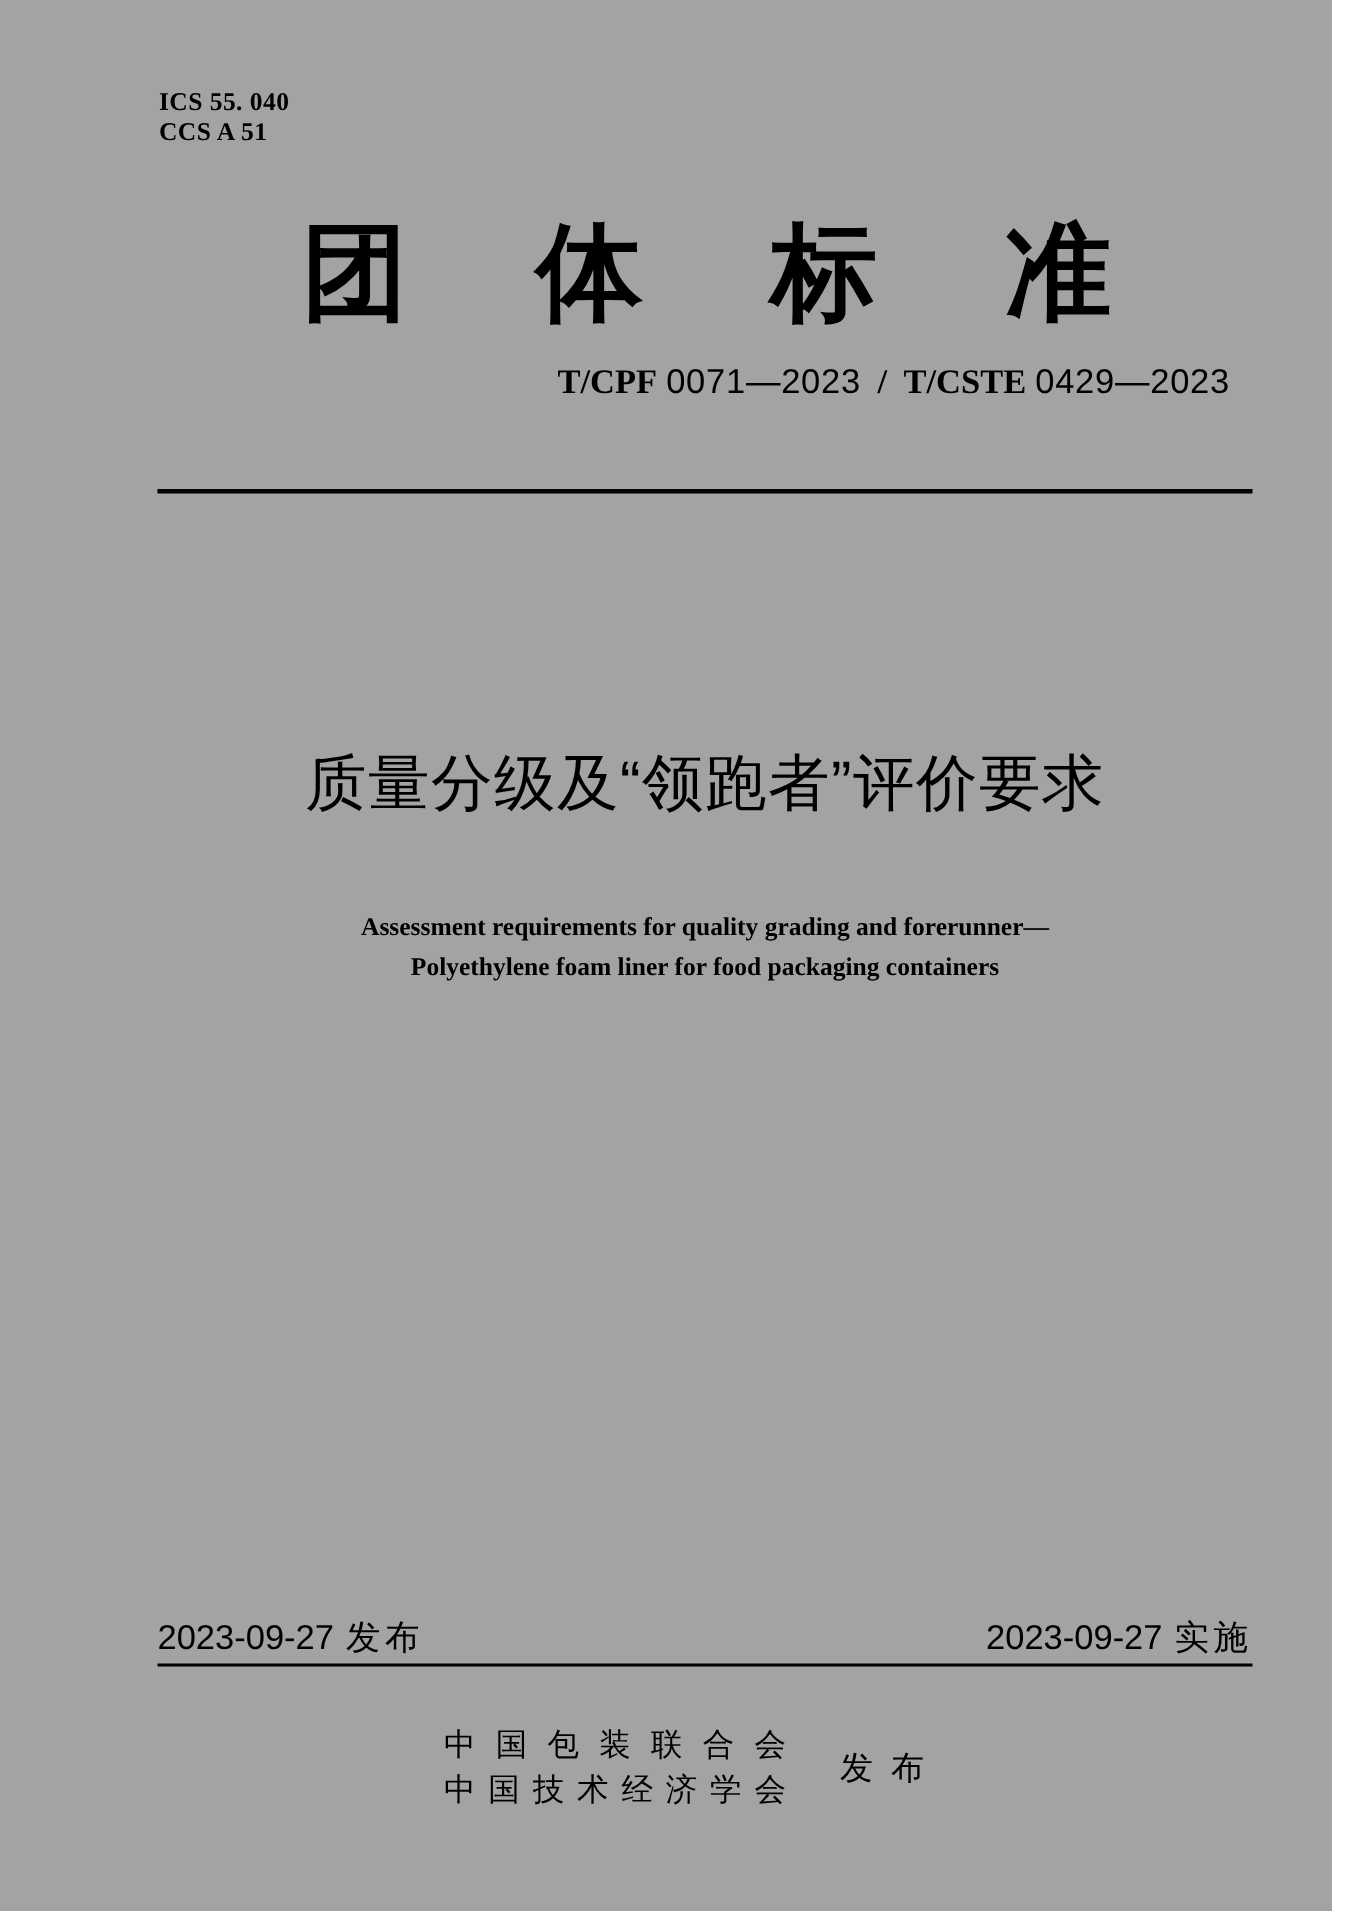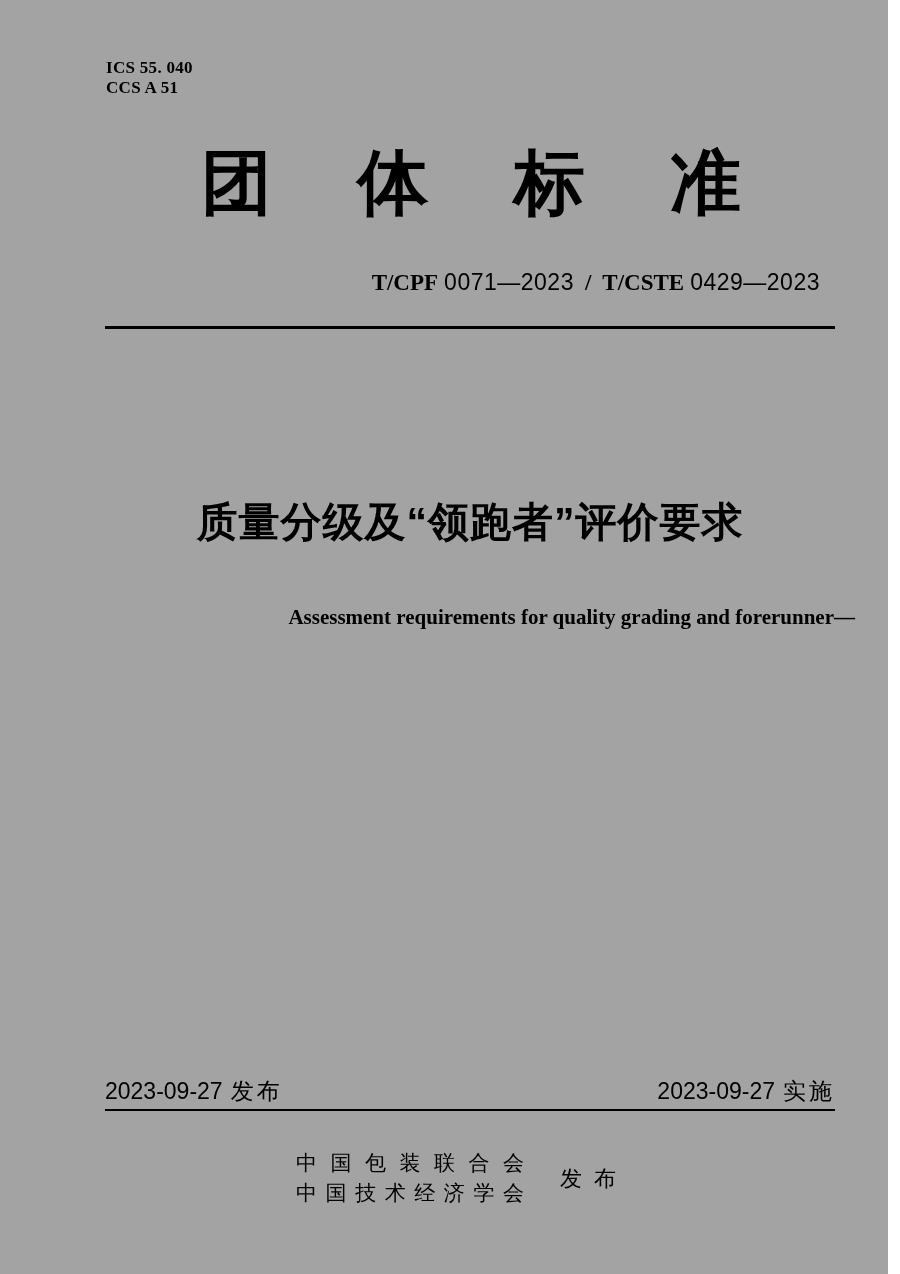--- a/index.html
+++ b/index.html
@@ -39,21 +39,21 @@
     justify-content: space-between;
     font-size: 71px;
     font-weight: bold;
     line-height: 1;
   }
 
   
   .codes {
     position: absolute;
     left: 105px;
-    top: 268px;
+    top: 240px;
     width: 715px;
     text-align: right;
     font-size: 23px;
     line-height: 28px;
     white-space: nowrap;
   }
   .codes .org {
     font-family: "Liberation Serif", serif;
     font-weight: bold;
   }
@@ -77,35 +77,35 @@
   .rule-bottom { top: 1109px; height: 2px; }
 
   
   .zh-title {
     position: absolute;
     left: 85px;
     top: 494px;
     width: 770px;
     text-align: center;
     font-size: 41px;
-    font-weight: bold;
+    font-weight: normal;
     line-height: 57px;
     letter-spacing: 1px;
   }
 
   
   .en-title {
     position: absolute;
     left: 85px;
     top: 604px;
     width: 770px;
-    text-align: right;
-    font-family: "Liberation Serif", serif;
-    font-weight: bold;
-    font-size: 21px;
+    text-align: center;
+    font-family: "Liberation Serif", serif;
+    font-weight: bold;
+    font-size: 17px;
     line-height: 27px;
   }
 
   
   .date-row {
     position: absolute;
     left: 105px;
     top: 1080px;
     width: 730px;
     display: flex;
@@ -170,20 +170,21 @@
   </div>
 
   <div class="rule rule-top"></div>
 
   <div class="zh-title">
     <div>质量分级及“领跑者”评价要求</div>
   </div>
 
   <div class="en-title">
     <div>Assessment requirements for quality grading and forerunner—</div>
+    <div>Polyethylene foam liner for food packaging containers</div>
   </div>
 
   <div class="date-row">
     <div class="date-group">
       <span>2023-09-27</span>
       <span class="cjk-label">发布</span>
     </div>
     <div class="date-group">
       <span>2023-09-27</span>
       <span class="cjk-label">实施</span>

